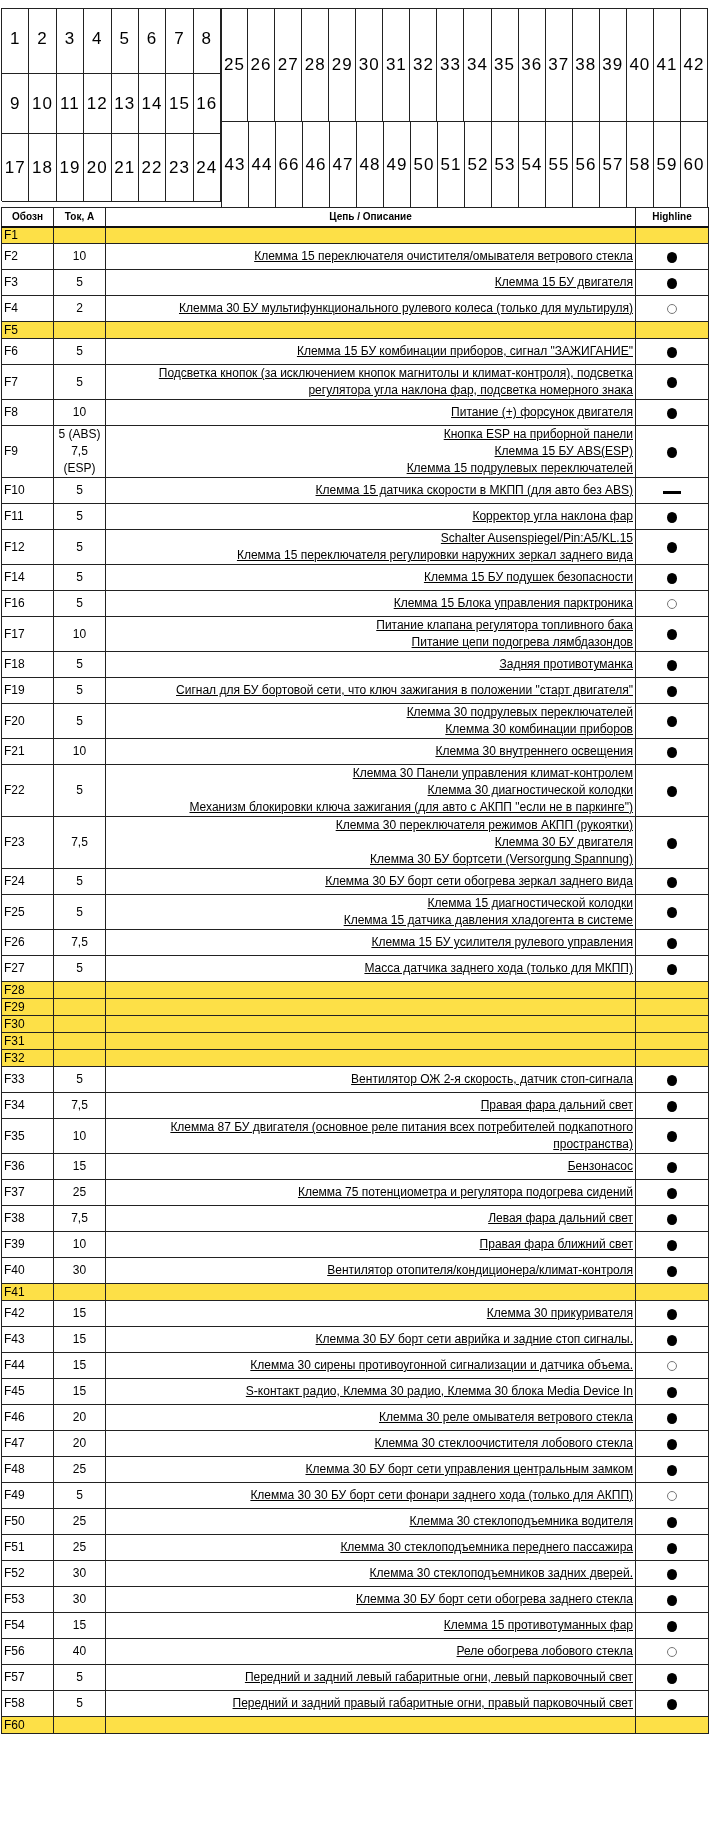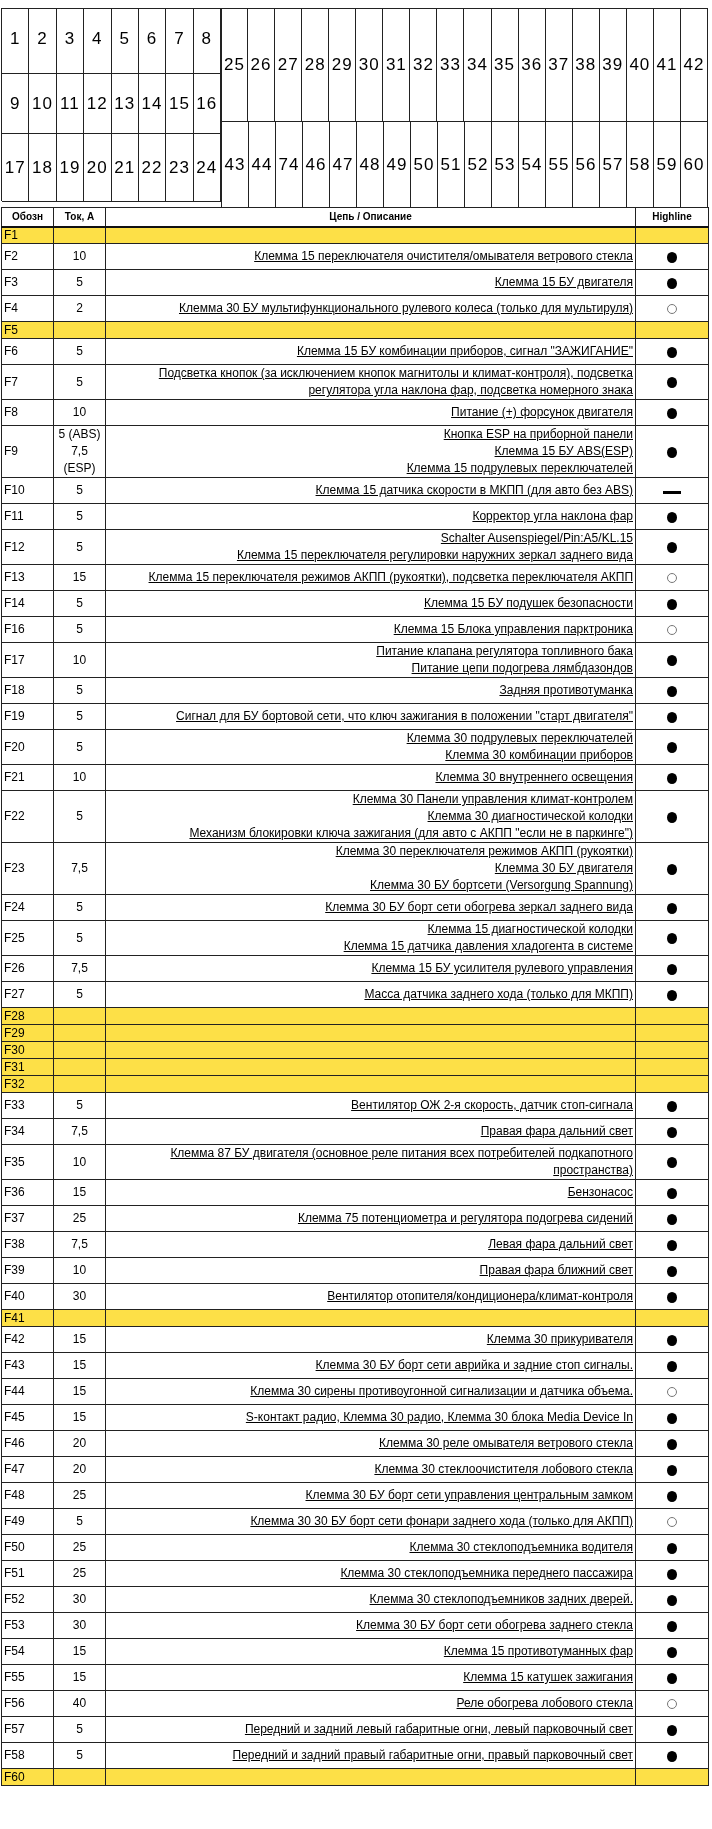--- a/index.html
+++ b/index.html
@@ -92,21 +92,21 @@
       <div class="fb-cell">37</div>
       <div class="fb-cell">38</div>
       <div class="fb-cell">39</div>
       <div class="fb-cell">40</div>
       <div class="fb-cell">41</div>
       <div class="fb-cell">42</div>
     </div>
   <div class="fb-right-bot" id="fb-right-bot">
       <div class="fb-cell">43</div>
       <div class="fb-cell">44</div>
-      <div class="fb-cell">74</div>
+      <div class="fb-cell">66</div>
       <div class="fb-cell">46</div>
       <div class="fb-cell">47</div>
       <div class="fb-cell">48</div>
       <div class="fb-cell">49</div>
       <div class="fb-cell">50</div>
       <div class="fb-cell">51</div>
       <div class="fb-cell">52</div>
       <div class="fb-cell">53</div>
       <div class="fb-cell">54</div>
       <div class="fb-cell">55</div>
@@ -228,28 +228,20 @@
       <tr class="l2">
         <td class="id">F12</td>
         <td class="amp">5</td>
         <td class="desc">
           <span class="line">Schalter Ausenspiegel/Pin:A5/KL.15</span>
           <span class="line">Клемма 15 переключателя регулировки наружних зеркал заднего вида</span>
         </td>
         <td class="hl"><span class="mark filled"></span></td>
       </tr>
       <tr class="l1">
-        <td class="id">F13</td>
-        <td class="amp">15</td>
-        <td class="desc">
-          <span class="line">Клемма 15 переключателя режимов АКПП (рукоятки), подсветка переключателя АКПП</span>
-        </td>
-        <td class="hl"><span class="mark open"></span></td>
-      </tr>
-      <tr class="l1">
         <td class="id">F14</td>
         <td class="amp">5</td>
         <td class="desc">
           <span class="line">Клемма 15 БУ подушек безопасности</span>
         </td>
         <td class="hl"><span class="mark filled"></span></td>
       </tr>
       <tr class="l1">
         <td class="id">F16</td>
         <td class="amp">5</td>
@@ -548,28 +540,20 @@
         <td class="desc">
           <span class="line">Клемма 30 БУ борт сети обогрева заднего стекла</span>
         </td>
         <td class="hl"><span class="mark filled"></span></td>
       </tr>
       <tr class="l1">
         <td class="id">F54</td>
         <td class="amp">15</td>
         <td class="desc">
           <span class="line">Клемма 15 противотуманных фар</span>
-        </td>
-        <td class="hl"><span class="mark filled"></span></td>
-      </tr>
-      <tr class="l1">
-        <td class="id">F55</td>
-        <td class="amp">15</td>
-        <td class="desc">
-          <span class="line">Клемма 15 катушек зажигания</span>
         </td>
         <td class="hl"><span class="mark filled"></span></td>
       </tr>
       <tr class="l1">
         <td class="id">F56</td>
         <td class="amp">40</td>
         <td class="desc">
           <span class="line">Реле обогрева лобового стекла</span>
         </td>
         <td class="hl"><span class="mark open"></span></td>

